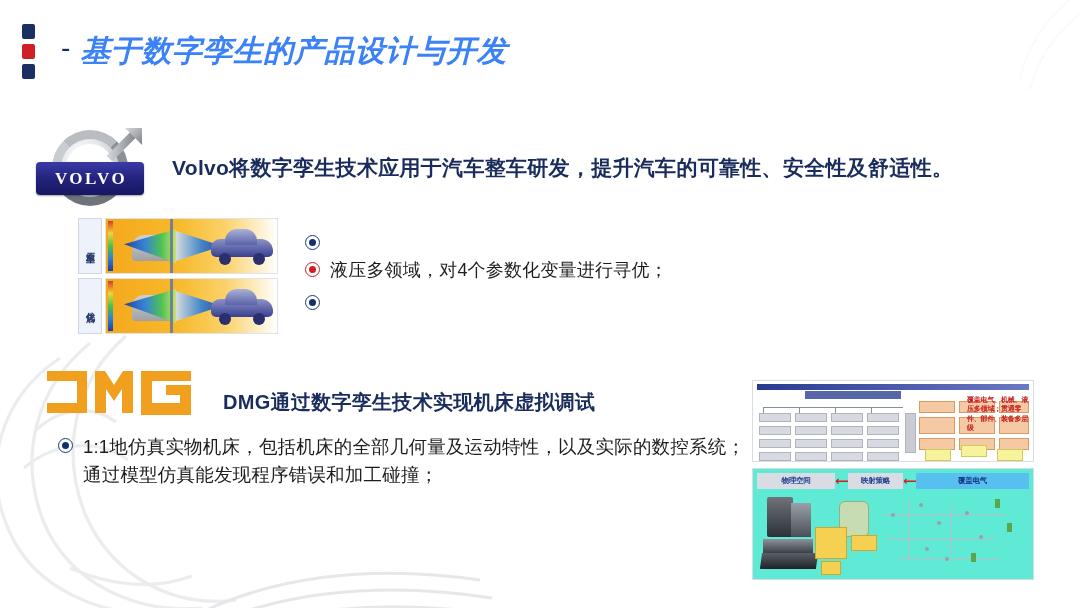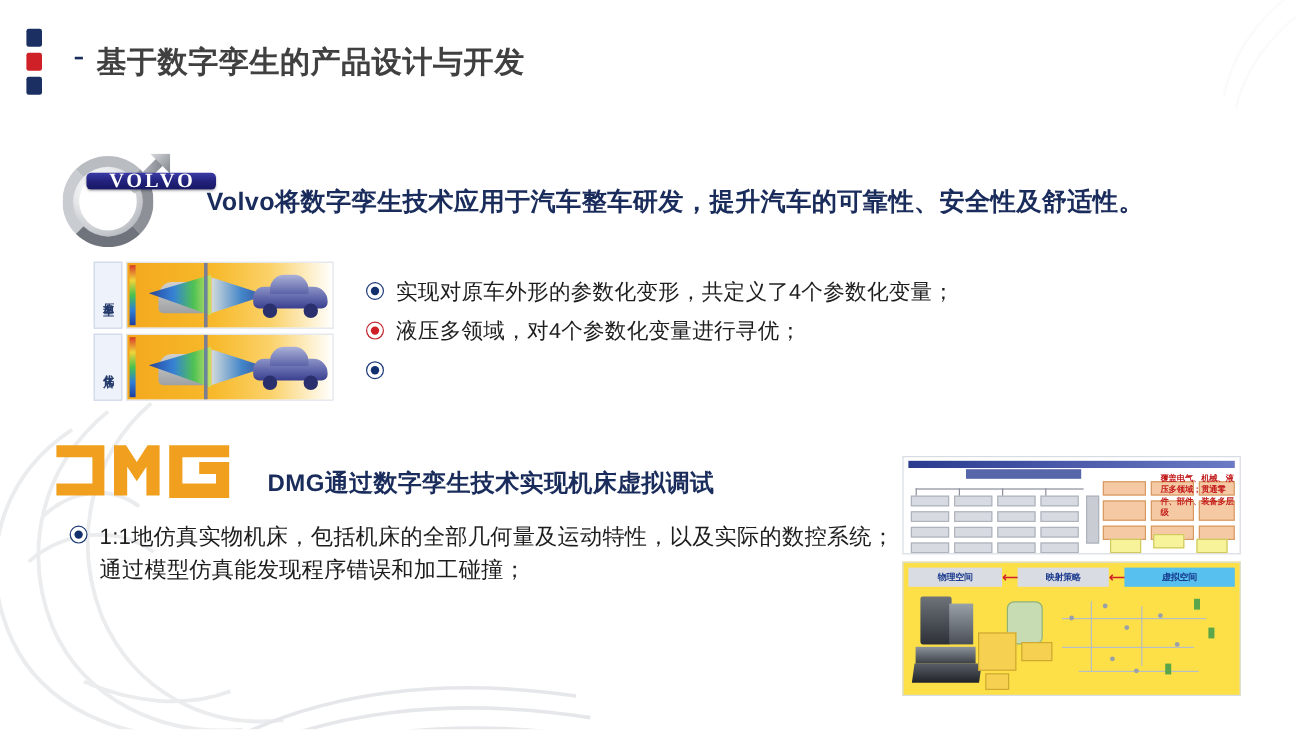--- a/index.html
+++ b/index.html
@@ -16,40 +16,40 @@
   .wm-tr{position:absolute;right:-40px;top:-40px;width:300px;height:220px;opacity:.25;pointer-events:none;}
 
   
   .title-row{position:absolute;left:22px;top:24px;display:flex;align-items:center;}
   .title-marks{display:flex;flex-direction:column;justify-content:center;gap:5px;margin-right:16px;}
   .mk{width:13px;height:15px;border-radius:2px;}
   .mk.navy{background:#1b2f63;}
   .mk.red{background:#cf2027;}
   .title-main{font-size:37px;font-weight:700;color:#1a2c5b;letter-spacing:1px;line-height:1;}
   .title-dash{font-size:28px;color:#1a2c5b;margin:0 10px;font-weight:400;position:relative;top:-4px;}
-  .title-sub{font-size:25px;font-weight:700;color:#404040;letter-spacing:.5px;}
+  .title-sub{font-size:30px;font-weight:700;color:#3b82f6;letter-spacing:.5px;font-style:italic;}
   .title-flex{display:flex;align-items:baseline;}
 
   
   .volvo-row{position:absolute;left:36px;top:126px;display:flex;align-items:center;}
   .volvo-logo{position:relative;width:112px;height:84px;flex:none;}
   .vl-ring{position:absolute;left:16px;top:4px;width:76px;height:76px;border-radius:50%;
     border:9px solid;border-color:#b9bcc1 #8d9197 #6f747c #c9ccd0;box-sizing:border-box;
     background:radial-gradient(circle at 35% 30%,#fdfdfd 0%,#e8eaec 35%,#c3c6cb 70%,#9aa0a7 100%);}
   .vl-ring:after{content:"";position:absolute;left:5px;top:5px;right:5px;bottom:5px;border-radius:50%;background:#fff;}
   .vl-arrow{position:absolute;left:72px;top:2px;width:34px;height:34px;}
   .vl-arrow i{position:absolute;display:block;background:linear-gradient(135deg,#d7d9dc,#7e838a);}
   .vl-arrow .shaft{left:-4px;top:14px;width:36px;height:8px;transform:rotate(-45deg);transform-origin:50% 50%;border-radius:1px;}
   .vl-arrow .head{right:0;top:0;width:17px;height:17px;
     background:linear-gradient(135deg,#d7d9dc,#7e838a);
     clip-path:polygon(0 0,100% 0,100% 100%);}
-  .vl-bar{position:absolute;left:0;top:18px;width:108px;height:14px;border-radius:4px;
+  .vl-bar{position:absolute;left:0;top:36px;width:108px;height:33px;border-radius:4px;
     background:linear-gradient(180deg,#3b3ba8 0%,#23237e 48%,#171763 100%);
     box-shadow:0 1px 2px rgba(0,0,0,.35);
-    display:flex;align-items:center;justify-content:center;margin-left:36px;}
+    display:flex;align-items:center;justify-content:center;}
   .vl-bar span{color:#fff;font-family:"Liberation Serif","DejaVu Serif",serif;font-weight:700;
     font-size:17px;letter-spacing:2.4px;padding-left:2px;}
   .volvo-head{font-size:21px;font-weight:700;color:#1a2c5b;margin-left:24px;white-space:nowrap;letter-spacing:.3px;}
 
   
   .cfd{position:absolute;left:78px;top:218px;width:200px;height:116px;background:#fff;}
   .cfd-row{position:relative;width:200px;height:56px;margin-bottom:4px;display:flex;align-items:stretch;}
   .cfd-lab{width:22px;flex:none;display:flex;align-items:center;justify-content:center;
     background:#eef2fa;border:1px solid #cfd8ea;}
   .cfd-lab span{writing-mode:vertical-rl;font-size:9px;color:#243a6b;letter-spacing:1px;font-weight:700;line-height:1;}
@@ -104,24 +104,24 @@
   .dt-tree{position:absolute;left:6px;top:22px;width:152px;height:56px;}
   .dt-tree .nd{position:absolute;background:#d7dae0;border:1px solid #aeb3bd;height:7px;}
   .dt-col{position:absolute;top:0;width:34px;}
   .dt-line{position:absolute;background:#8a8f99;}
   .dt-or{position:absolute;top:20px;width:36px;}
   .orbox{background:#f5c9a4;border:1px solid #d79a63;height:10px;margin-bottom:4px;}
   .orbox.tall{height:15px;}
   .ylbox{background:#f6f39b;border:1px solid #cfc95f;height:10px;}
   .dt-red{position:absolute;right:4px;top:14px;width:62px;font-size:7px;line-height:1.35;
     color:#c41d1d;font-weight:700;letter-spacing:-.2px;}
-  .diag-bot{position:relative;margin-top:6px;width:282px;height:112px;background:#fde047;border:1px solid #d8dce3;box-sizing:border-box;overflow:hidden;}
+  .diag-bot{position:relative;margin-top:6px;width:282px;height:112px;background:#5eead4;border:1px solid #d8dce3;box-sizing:border-box;overflow:hidden;}
   .db-head{position:absolute;left:4px;top:4px;right:4px;height:16px;display:flex;align-items:center;}
   .db-h-left{width:78px;height:16px;background:#d9dde3;display:flex;align-items:center;justify-content:center;}
-  .db-h-mid{width:76px;height:16px;background:#d9dde3;display:flex;align-items:center;justify-content:center;}
+  .db-h-mid{width:55px;height:16px;background:#d9dde3;display:flex;align-items:center;justify-content:center;}
   .db-h-right{flex:1;height:16px;background:#57c0ee;display:flex;align-items:center;justify-content:center;}
   .db-h-left span,.db-h-mid span{font-size:7.5px;font-weight:700;color:#1b3a8f;letter-spacing:-.2px;}
   .db-h-right span{font-size:7.5px;font-weight:700;color:#163a8d;letter-spacing:-.2px;}
   .db-arrow{width:13px;text-align:center;color:#d0202a;font-size:12px;line-height:1;font-weight:700;}
   .db-machine{position:absolute;left:8px;top:26px;width:56px;height:78px;}
   .db-m1{position:absolute;left:6px;top:2px;width:26px;height:40px;background:linear-gradient(180deg,#6e737a,#2d3137);border-radius:2px;}
   .db-m2{position:absolute;left:30px;top:8px;width:20px;height:34px;background:linear-gradient(180deg,#9aa0a8,#4a4f57);}
   .db-m3{position:absolute;left:2px;top:44px;width:50px;height:14px;background:linear-gradient(180deg,#8d939b,#3b4047);}
   .db-m4{position:absolute;left:0;top:58px;width:56px;height:16px;background:linear-gradient(180deg,#5a5f67,#1f2328);transform:skewX(-8deg);}
   .db-yel{position:absolute;background:#f6d050;border:1px solid #cda92f;}
@@ -222,21 +222,20 @@
           <div class="w w1"></div>
             <div class="w w2"></div>
         </div>
       </div>
     </div>
   </div>
 
   <ul class="blist volvo-bullets">
     <li>
       <span class="bdot navy"></span>
-      <span class="btxt">实现对原车外形的参数化变形，共定义了4个参数化变量；</span>
     </li>
     <li>
       <span class="bdot red"></span>
       <span class="btxt">液压多领域，对4个参数化变量进行寻优；</span>
     </li>
     <li>
       <span class="bdot navy"></span>
     </li>
   </ul>
 
@@ -336,21 +335,21 @@
       <div class="db-head">
         <div class="db-h-left">
           <span>物理空间</span>
         </div>
         <div class="db-arrow">⟷</div>
         <div class="db-h-mid">
           <span>映射策略</span>
         </div>
         <div class="db-arrow">⟷</div>
         <div class="db-h-right">
-          <span>虚拟空间</span>
+          <span>覆盖电气</span>
         </div>
       </div>
 
       <div class="db-machine">
         <div class="db-m1"></div>
           <div class="db-m2"></div>
           <div class="db-m3"></div>
           <div class="db-m4"></div>
       </div>
 

